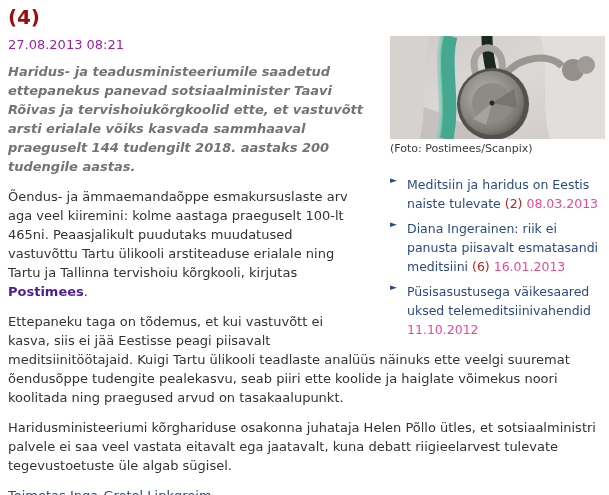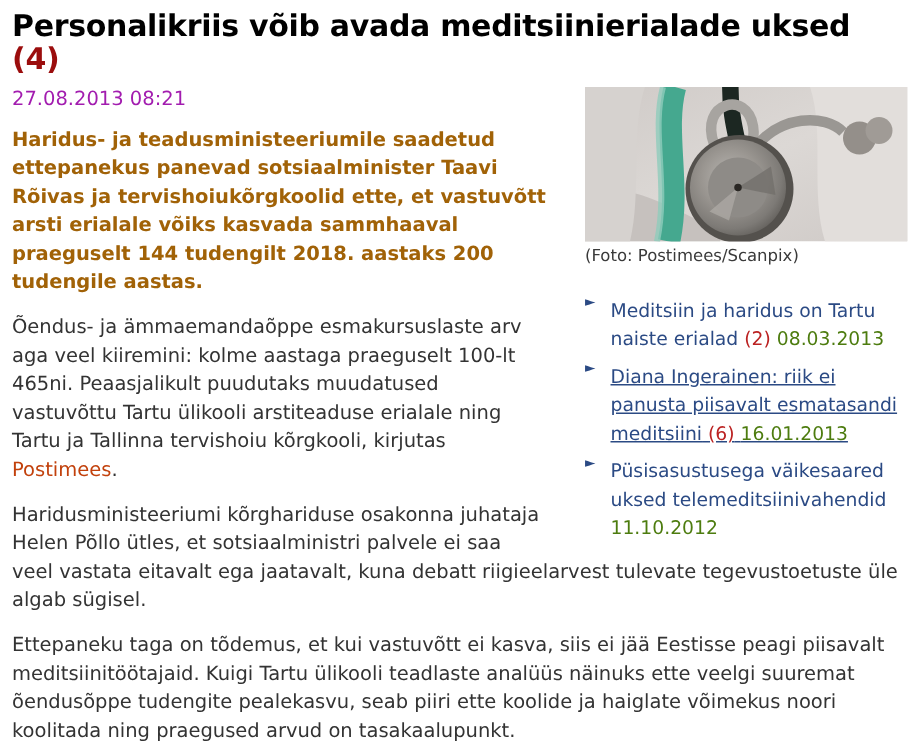--- a/index.html
+++ b/index.html
@@ -18,37 +18,37 @@
   .comment-count { display: block; color: #9b0d0d; text-decoration: none; cursor: pointer; }
 
   .rightcol { float: right; width: 215px; margin: 0 0 6px 26px; }
   .photo-wrap svg { display: block; }
   .photo-caption { font-size: 11px; line-height: 14px; color: #3a3a3a; margin-top: 3px; }
 
   ul.related { list-style: none; margin-top: 18px; }
   ul.related li { position: relative; padding-left: 17px; margin-bottom: 6px; }
   .tri { position: absolute; left: 0; top: 1px; font-size: 9px; color: #2b4a84; }
   a.rlink { color: #2b4a84; text-decoration: none; font-size: 12.5px; line-height: 16px; cursor: pointer; }
-  a.rlink.hovered { text-decoration: underline; }
+  a.rlink.hovered { }
   .cnt { color: #bb2222; }
-  .rdate { color: #4d7c0f; }
+  .rdate { color: #ec4899; }
 
   p.date { font-size: 13px; line-height: 18px; color: #a21caf; margin: 0 0 8px 0; }
   p.para { font-size: 13px; line-height: 19px; margin: 0 0 11px 0; color: #333333; }
-  p.lead { font-weight: bold; color: #a16207; }
-  a.inline-link { color: #c2410c; text-decoration: none; cursor: pointer; }
+  p.lead { font-weight: bold; color: #737373; font-style: italic; }
+  a.inline-link { color: #4c1d95; text-decoration: none; cursor: pointer; font-weight: bold; }
   p.editor { font-size: 13px; line-height: 19px; margin-top: 0; }
   a.editor-link { color: #2b4a84; text-decoration: none; cursor: pointer; }
 </style>
 </head>
 <body>
 
 <div class="page">
 
-  <h1 class="title"><span>Personalikriis võib avada meditsiinierialade uksed</span><a class="comment-count">(4)</a></h1>
+  <h1 class="title"><a class="comment-count">(4)</a></h1>
 
   <div class="rightcol">
     <div class="photo-wrap">
       <svg width="215" height="103" viewBox="0 0 215 103" xmlns="http://www.w3.org/2000/svg">
         <defs>
           <radialGradient id="chest" cx="42%" cy="40%" r="68%">
             <stop offset="0%" stop-color="#bab7b3"></stop>
             <stop offset="45%" stop-color="#999590"></stop>
             <stop offset="78%" stop-color="#7d7a76"></stop>
             <stop offset="100%" stop-color="#5c5955"></stop>
@@ -76,21 +76,21 @@
         <path d="M102 67 L 124 53 L 127 72 Z" fill="#6f6c68" opacity="0.7"></path>
         <path d="M102 67 L 83 83 L 96 89 Z" fill="#b5b2ae" opacity="0.6"></path>
         <circle cx="102" cy="67" r="2.5" fill="#2a2724"></circle>
       </svg>
     </div>
     <div class="photo-caption">(Foto: Postimees/Scanpix)</div>
 
     <ul class="related">
       <li>
         <span class="tri">►</span>
-        <a class="rlink"><span>Meditsiin ja haridus on Tartu naiste erialad</span>
+        <a class="rlink"><span>Meditsiin ja haridus on Eestis naiste tulevate</span>
           <span class="cnt">(2)</span>
           <span class="rdate">08.03.2013</span></a>
       </li>
       <li>
         <span class="tri">►</span>
         <a class="rlink hovered"><span>Diana Ingerainen: riik ei panusta piisavalt esmatasandi meditsiini</span>
           <span class="cnt">(6)</span>
           <span class="rdate">16.01.2013</span></a>
       </li>
       <li>
@@ -101,19 +101,19 @@
       </li>
     </ul>
   </div>
 
   <p class="date">27.08.2013 08:21</p>
 
   <p class="para lead">Haridus- ja teadusministeeriumile saadetud ettepanekus panevad sotsiaalminister Taavi Rõivas ja tervishoiukõrgkoolid ette, et vastuvõtt arsti erialale võiks kasvada sammhaaval praeguselt 144 tudengilt 2018. aastaks 200 tudengile aastas.</p>
 
   <p class="para"><span>Õendus- ja ämmaemandaõppe esmakursuslaste arv aga veel kiiremini: kolme aastaga praeguselt 100-lt 465ni. Peaasjalikult puudutaks muudatused vastuvõttu Tartu ülikooli arstiteaduse erialale ning Tartu ja Tallinna tervishoiu kõrgkooli, kirjutas </span><a class="inline-link">Postimees</a><span>.</span></p>
 
+  <p class="para">Ettepaneku taga on tõdemus, et kui vastuvõtt ei kasva, siis ei jää Eestisse peagi piisavalt meditsiinitöötajaid. Kuigi Tartu ülikooli teadlaste analüüs näinuks ette veelgi suuremat õendusõppe tudengite pealekasvu, seab piiri ette koolide ja haiglate võimekus noori koolitada ning praegused arvud on tasakaalupunkt.</p>
+
   <p class="para">Haridusministeeriumi kõrghariduse osakonna juhataja Helen Põllo ütles, et sotsiaalministri palvele ei saa veel vastata eitavalt ega jaatavalt, kuna debatt riigieelarvest tulevate tegevustoetuste üle algab sügisel.</p>
-
-  <p class="para">Ettepaneku taga on tõdemus, et kui vastuvõtt ei kasva, siis ei jää Eestisse peagi piisavalt meditsiinitöötajaid. Kuigi Tartu ülikooli teadlaste analüüs näinuks ette veelgi suuremat õendusõppe tudengite pealekasvu, seab piiri ette koolide ja haiglate võimekus noori koolitada ning praegused arvud on tasakaalupunkt.</p>
 
   <p class="editor"><a class="editor-link">Toimetas Inga-Gretel Linkgreim</a></p>
 
 </div>
 
 </body></html>

